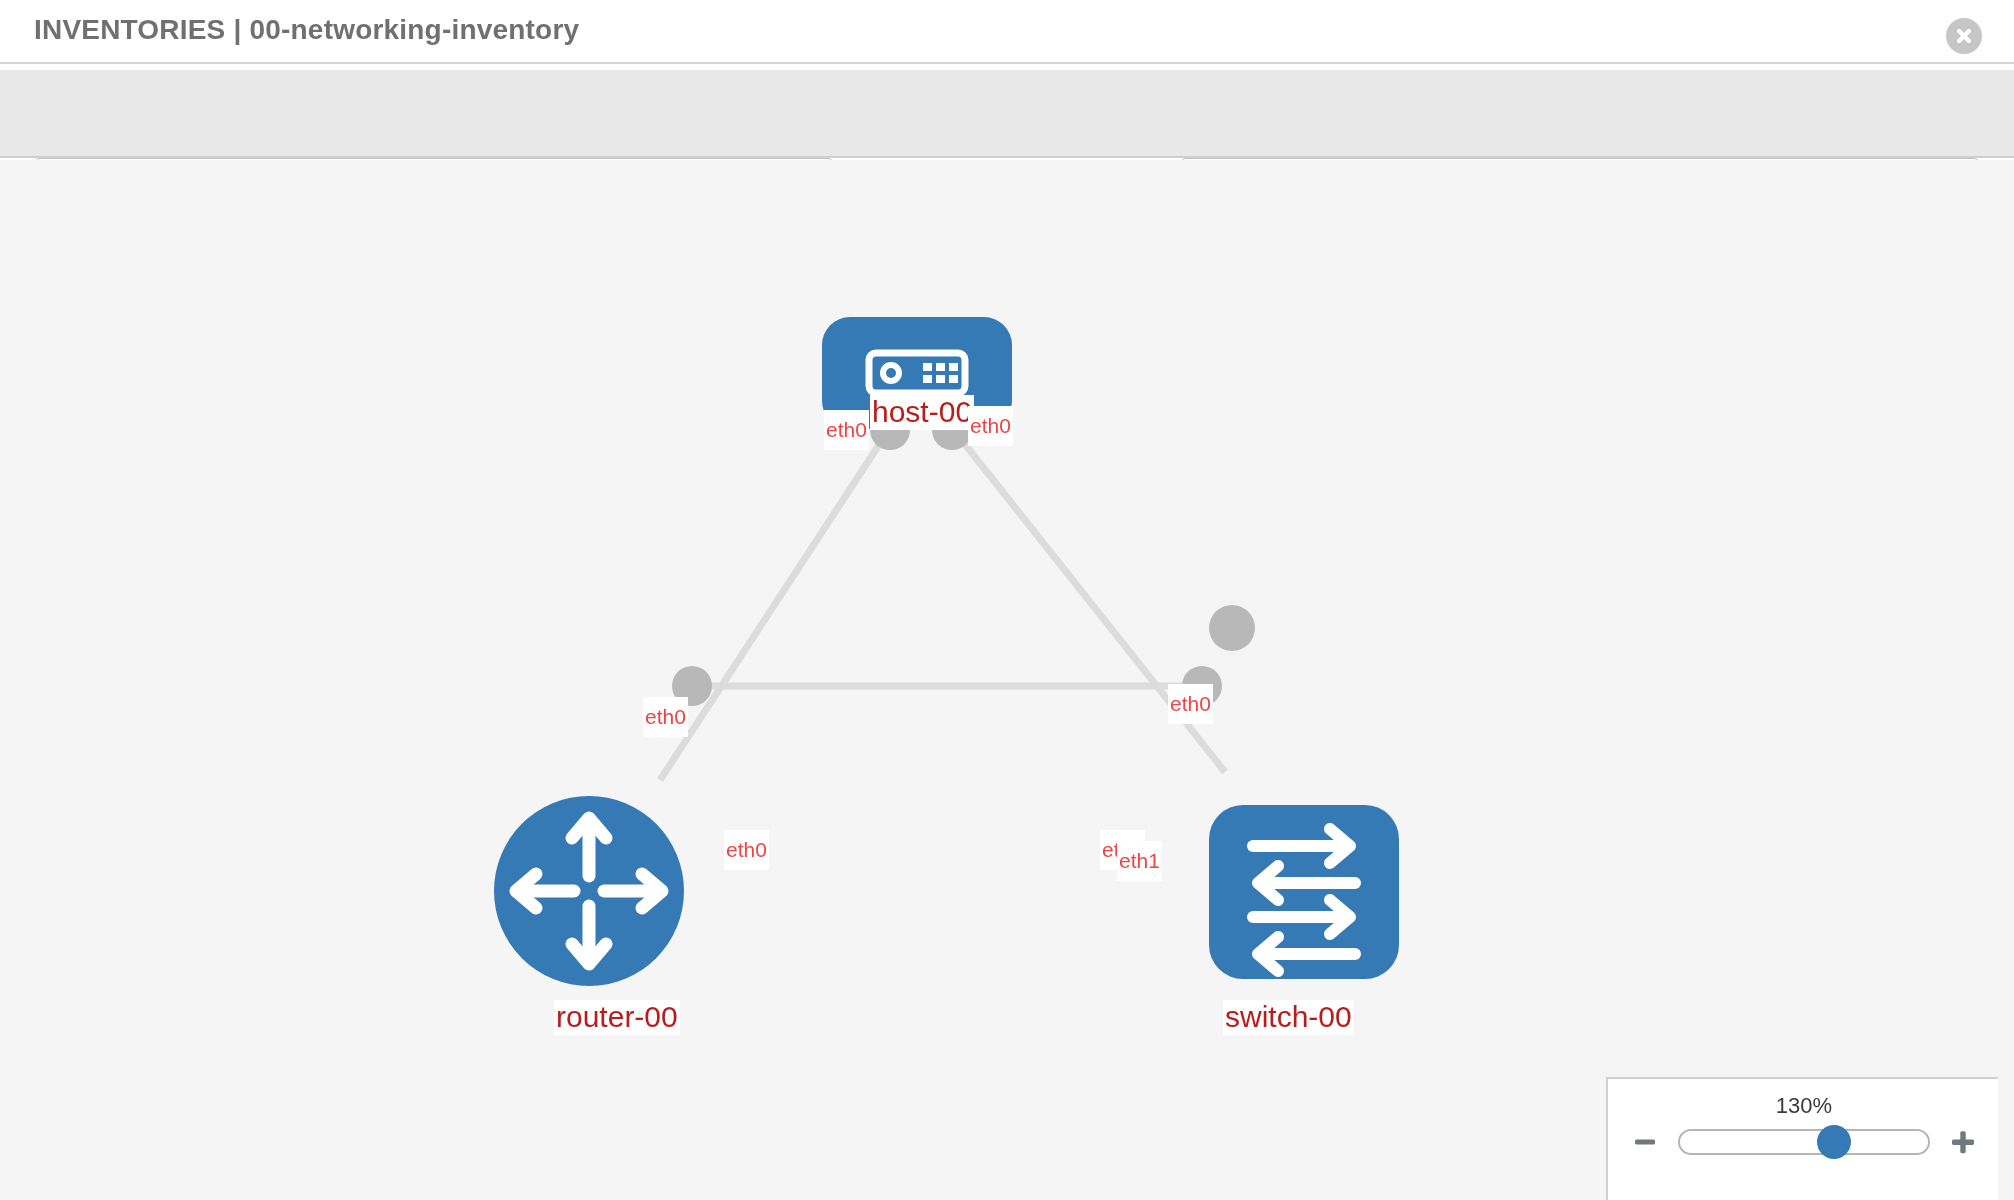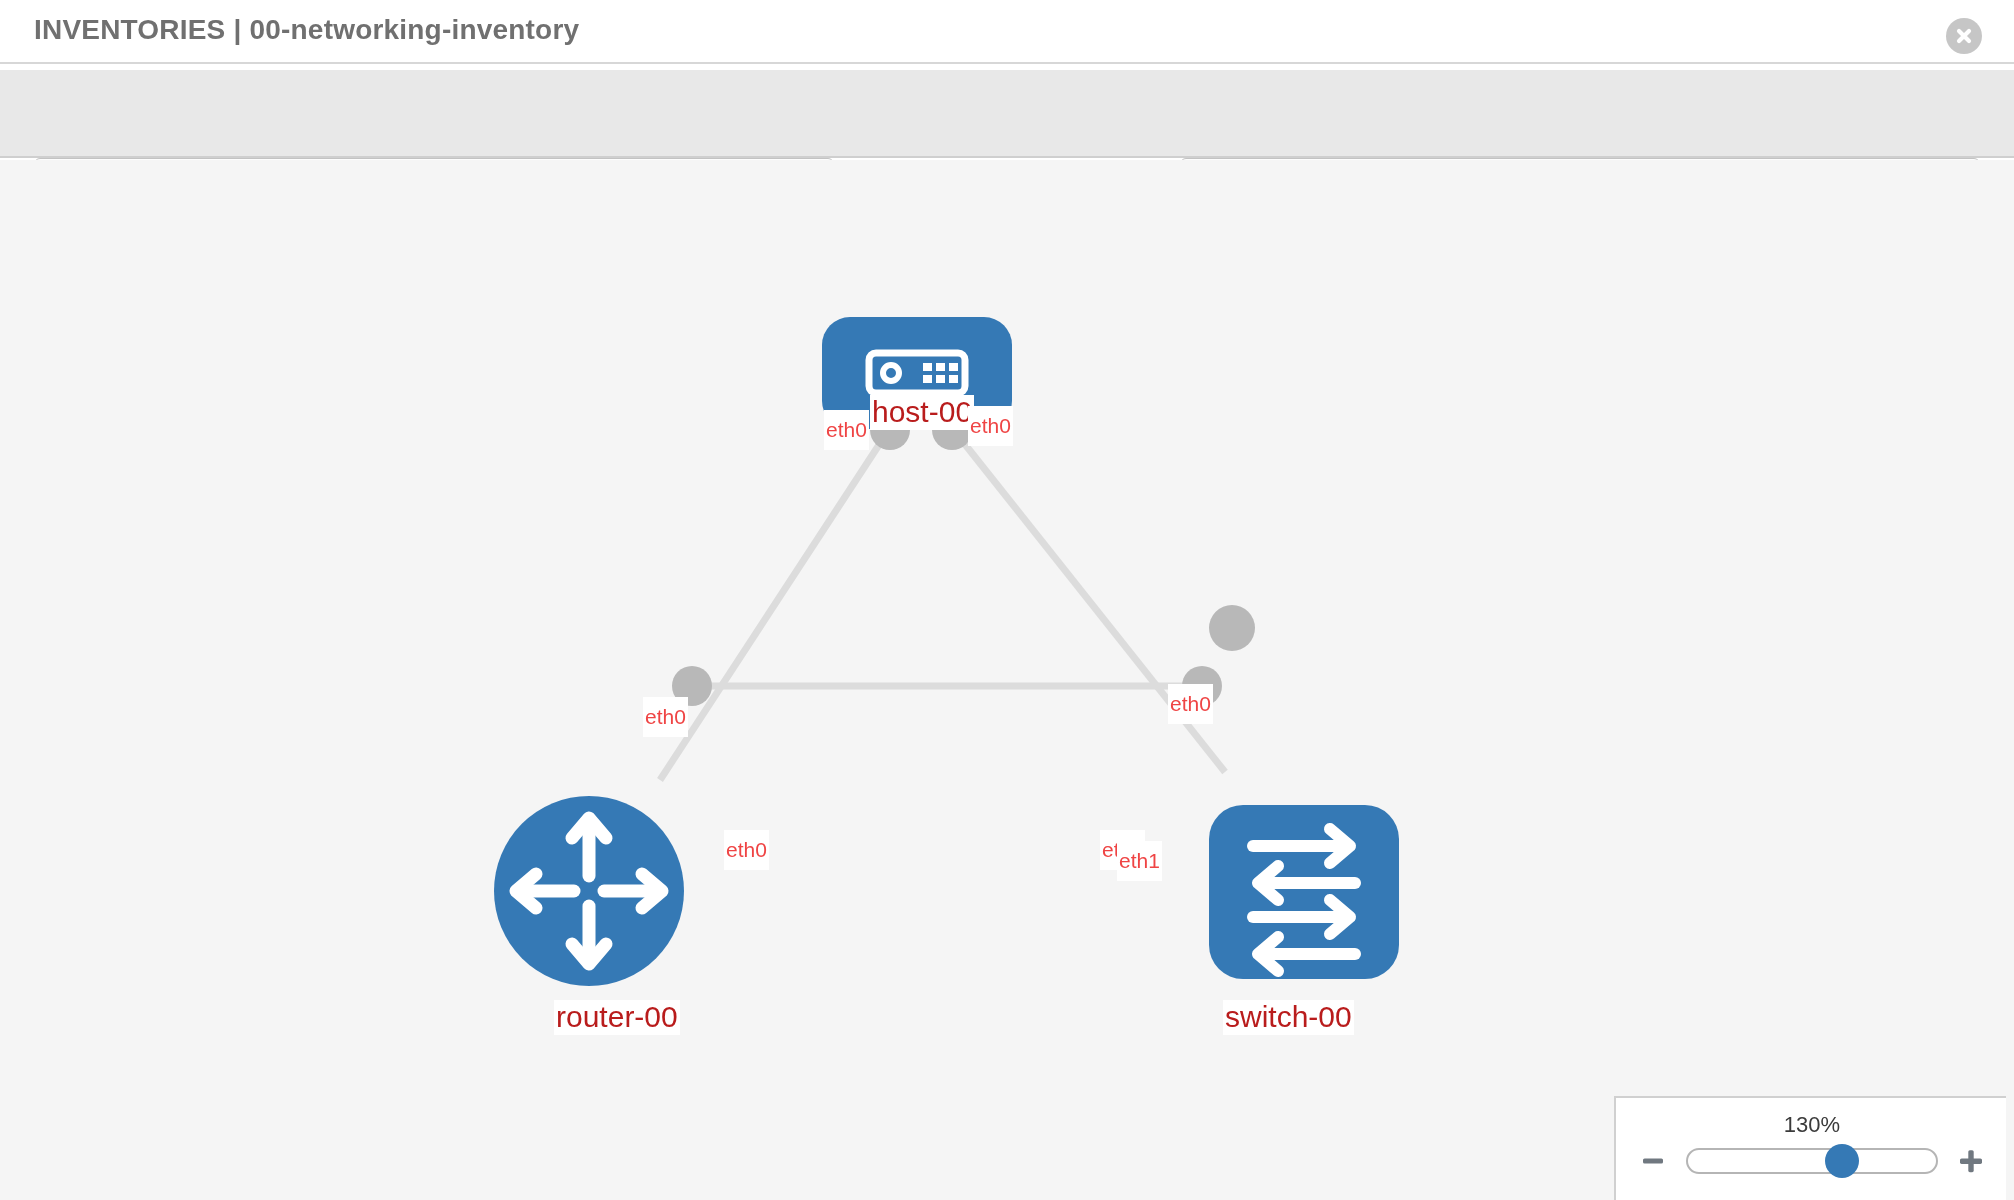--- a/index.html
+++ b/index.html
@@ -96,22 +96,22 @@
     background: #ffffff;
     color: #b91c1c;
     font-size: 30px;
     padding: 0 2px;
     white-space: nowrap;
     line-height: 1.15;
   }
 
   
   .zoom-widget {
-    position: absolute; right: 8px; bottom: 0;
-    width: 392px; height: 104px;
+    position: absolute; right: 16px; bottom: 0;
+    width: 392px; height: 123px;
     background: #ffffff;
     border-top: 2px solid #d0d0d0;
     border-left: 2px solid #d0d0d0;
   }
   .zoom-pct {
     position: absolute; top: 14px; left: 0; width: 392px;
     text-align: center;
     font-size: 22px; color: #3b3b3b;
   }
   .zoom-row {

